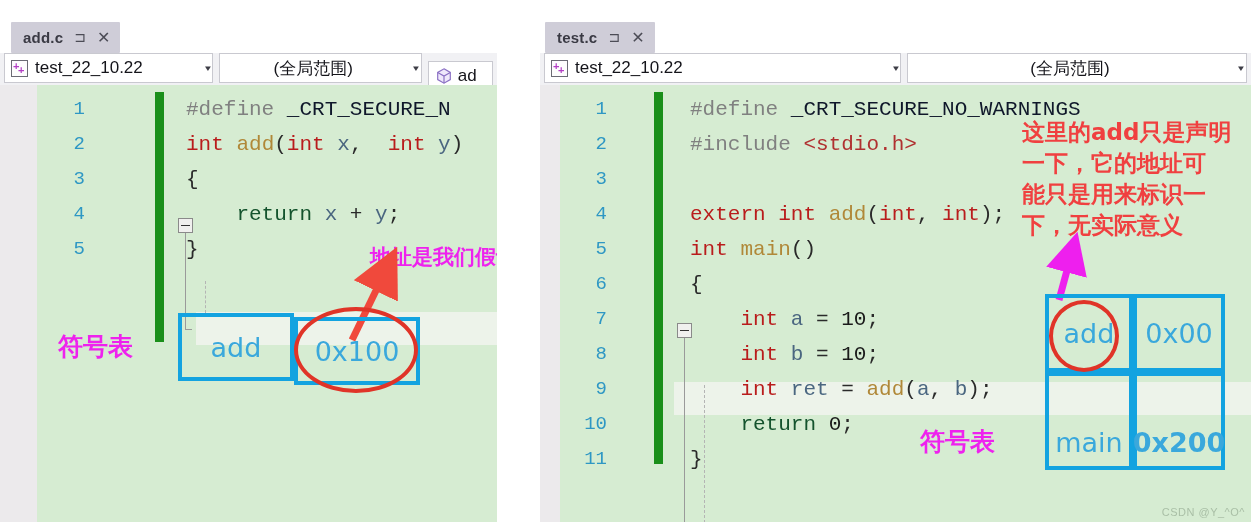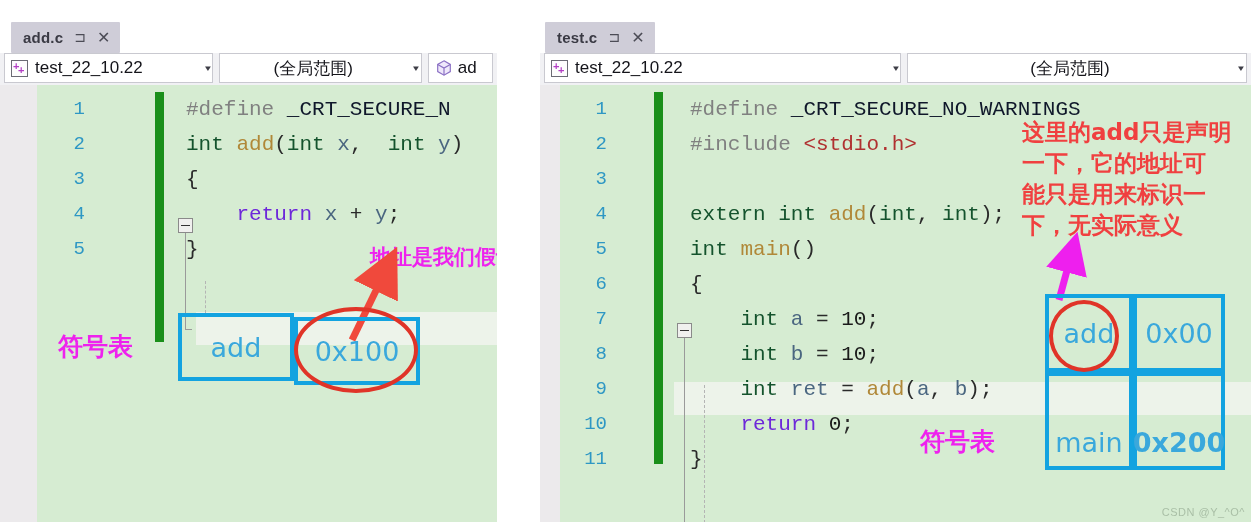--- a/index.html
+++ b/index.html
@@ -40,21 +40,21 @@
     display: flex; align-items: center; padding: 0 4px 0 6px;
     font-size: 17px; color: #14141a; position: relative;
   }
   .combo .caret {
     margin-left: auto; font-size: 9px; color: #3d3d46; padding-left: 12px; transform: scaleX(1.3);
   }
   .combo-label { white-space: nowrap; overflow: hidden; }
   #l-combo1 { width: 212px; }
   #l-combo2 { width: 205px; justify-content: center; }
   #l-combo2 .combo-label { flex: 1; text-align: center; }
-  #l-combo3 { width: 66px; }
+  #l-combo3 { width: 66px; margin-top: 8px; }
   #r-combo1 { width: 358px; }
   #r-combo2 { width: 340px; }
   #r-combo2 .combo-label { flex: 1; text-align: center; }
 
   .proj-icon {
     width: 17px; height: 17px; border: 1px solid #6b6b74; background: #fdfdfd;
     margin-right: 7px; flex: none; position: relative;
   }
   .proj-icon::before, .proj-icon::after {
     content: "+"; position: absolute; color: #b23ec4; font-size: 11px;
@@ -88,26 +88,26 @@
   #l-changebar { left: 155px; top: 7px; height: 250px; }
 
   .codetext {
     position: absolute; top: 7px;
     font-family: "Liberation Mono", monospace; font-size: 21px; line-height: 35px;
     white-space: pre; color: #111;
   }
   #pane-left .codetext  { left: 186px; }
   #pane-right .codetext { left: 150px; }
 
-  .kw    { color: #14532d; }
+  .kw    { color: #b91c1c; }
   .fn    { color: #b08838; }
   .pp    { color: #808080; }
   .mac   { color: #0f172a; }
   .str   { color: #b03030; }
-  .ret   { color: #6d28d9; }
+  .ret   { color: #14532d; }
   .var   { color: #4a6680; }
   .plain { color: #2a2a2a; }
   .num   { color: #1a1a1a; }
 
   .hl-line {
     position: absolute; background: #f1f4ef; opacity: .85;
   }
 
   
   .foldbox {

